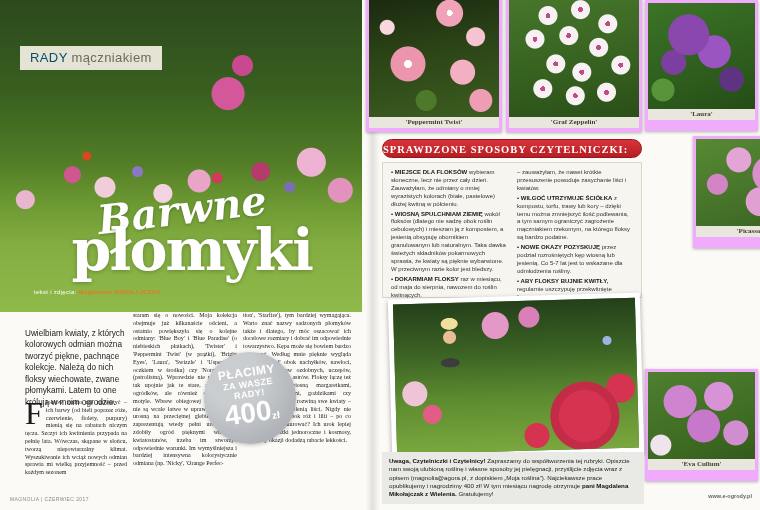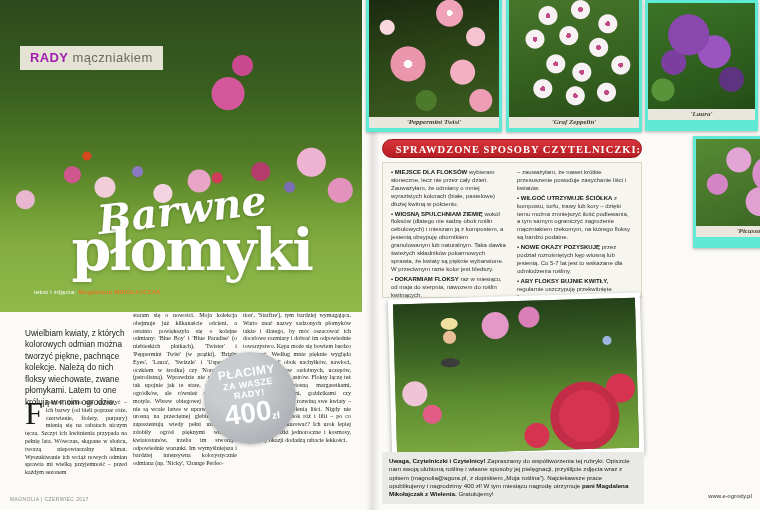--- a/index.html
+++ b/index.html
@@ -19,21 +19,21 @@
       radial-gradient(circle at 29% 60%, #f0cdd8 0 10px, rgba(240,205,216,0) 11px),
       radial-gradient(circle at 20% 56%, #d0568e 0 8px, rgba(208,86,142,0) 9px),
       radial-gradient(circle at 24% 50%, #d6491f 0 4px, rgba(214,73,31,0) 5px),
       radial-gradient(circle at 7% 64%, #e9b6cf 0 9px, rgba(233,182,207,0) 10px),
       radial-gradient(circle at 72% 55%, #b33c6a 0 9px, rgba(179,60,106,0) 10px),
       radial-gradient(circle at 38% 55%, #8c77c2 0 5px, rgba(140,119,194,0) 6px),
       radial-gradient(circle at 60% 57%, #cf3b58 0 5px, rgba(207,59,88,0) 6px),
       radial-gradient(circle at 80% 60%, #7b6fb4 0 5px, rgba(123,111,180,0) 6px),
       linear-gradient(180deg,#2c491d 0%,#39601f 30%,#527d27 52%,#6d9a33 66%,#83ad41 78%,#8fba4a 100%);}
   #badge{left:20px;top:46px;background:rgba(242,238,226,.93);padding:4px 10px 5px 10px;font-size:13px;letter-spacing:.4px;}
-  #badge .rady{color:#a21caf;font-weight:bold;text-align:center;}
+  #badge .rady{color:#0c4a6e;font-weight:normal;text-align:center;}
   #badge .czyt{color:#6b6b5f;}
   #title-script{left:62px;top:186px;width:240px;text-align:center;color:#fff;
      font-family:"DejaVu Serif",serif;font-style:italic;font-weight:bold;font-size:40px;
      transform:rotate(-7deg);text-shadow:0 1px 3px rgba(0,0,0,.25);}
   #title-main{left:2px;top:216px;width:310px;text-align:right;color:#fff;
      font-family:"DejaVu Serif",serif;font-weight:bold;font-size:57px;letter-spacing:-2px;
      text-shadow:0 1px 4px rgba(0,0,0,.25);}
   #byline{left:34px;top:289px;font-size:6px;color:#fff;letter-spacing:.3px;}
   #byline .name{color:#e87722;font-weight:bold;}
 
@@ -55,21 +55,21 @@
   #prize .amount{font-size:28px;font-weight:bold;line-height:.9;margin-top:1px;}
   #prize .cur{font-size:10px;font-weight:bold;vertical-align:baseline;}
   #footer-left{left:10px;top:496px;font-size:5px;color:#8a8a85;letter-spacing:.4px;}
   #footer-right{left:600px;top:493px;width:152px;text-align:right;font-size:5.5px;color:#666;font-weight:bold;}
 
   
   #gutter{left:366px;top:0;width:14px;height:510px;
      background:linear-gradient(90deg, rgba(0,0,0,0) 0%, rgba(0,0,0,.10) 45%, rgba(0,0,0,0) 100%);}
 
   
-  .frame{background:#5eead4;box-shadow:0 1px 3px rgba(0,0,0,.3);padding:3px;box-sizing:border-box;font-style:italic;}
+  .frame{background:#f0abfc;box-shadow:0 1px 3px rgba(0,0,0,.3);padding:3px;box-sizing:border-box;}
   .frame .art{width:100%;}
   .frame .cap{height:11px;background:#e9e7dd;color:#44412f;text-align:center;
      font-family:"Liberation Serif",serif;font-weight:bold;font-size:7px;line-height:11px;}
 
   #ph-peppermint{left:366px;top:-4px;width:136px;height:136px;}
   #ph-peppermint .art{height:118px;background-color:#223315;background-image:
     radial-gradient(circle at 62% 12%, #ffffff 0 3px, #f0a2b8 3px 13px, rgba(240,162,184,0) 14px),
     radial-gradient(circle at 82% 32%, #f6c3d0 0 9px, rgba(246,195,208,0) 10px),
     radial-gradient(circle at 30% 55%, #ffffff 0 4px, #ec96ae 4px 17px, rgba(236,150,174,0) 18px),
     radial-gradient(circle at 72% 62%, #f3b0c2 0 12px, rgba(243,176,194,0) 13px),
@@ -123,21 +123,21 @@
     radial-gradient(circle at 66% 28%, #d893d6 0 14px, rgba(216,147,214,0) 15px),
     radial-gradient(circle at 52% 62%, #c878ca 0 16px, rgba(200,120,202,0) 17px),
     radial-gradient(circle at 82% 70%, #d08ed0 0 12px, rgba(208,142,208,0) 13px),
     radial-gradient(circle at 12% 84%, #efe3ee 0 10px, rgba(239,227,238,0) 11px),
     radial-gradient(circle at 30% 36%, #a9479f 0 3px, rgba(169,71,159,0) 4px),
     linear-gradient(160deg,#4e8030 0%,#3d6a22 70%,#335a1b 100%);}
 
   
   #tips-header{left:382px;top:139px;width:260px;height:19px;border-radius:10px;
      background:linear-gradient(180deg,#d7343a,#b61e24);border:1px solid #991418;
-     color:#fff;text-align:right;font-family:"Liberation Serif",serif;font-weight:bold;
+     color:#fff;text-align:left;font-family:"Liberation Serif",serif;font-weight:bold;
      font-size:10.5px;line-height:19px;letter-spacing:1px;box-sizing:border-box;}
   #tips-box{left:382px;top:162px;width:260px;height:136px;background:#f6f5ef;
      border:1px solid #d9d6c6;box-sizing:border-box;padding:6px 8px;display:flex;gap:10px;}
   .tipcol{width:50%;font-size:6px;line-height:1.32;color:#333;}
   .tip{margin:0 0 2px 0;}
   .tip b{color:#161616;}
 
   
   #polaroid{left:390px;top:296px;width:252px;height:160px;background:#fff;padding:5px;
      box-sizing:border-box;transform:rotate(-1.6deg);box-shadow:0 2px 5px rgba(0,0,0,.35);}
@@ -207,20 +207,24 @@
   </div>
 
   <div id="ph-laura" class="abs frame side">
     <div class="art"></div>
     <div class="cap">'Laura'</div>
   </div>
   <div id="ph-picasso" class="abs frame side">
     <div class="art"></div>
     <div class="cap">'Picasso'</div>
   </div>
+  <div id="ph-eva" class="abs frame side">
+    <div class="art"></div>
+    <div class="cap">'Eva Cullum'</div>
+  </div>
 
   <div id="tips-header" class="abs">SPRAWDZONE SPOSOBY CZYTELNICZKI:</div>
   <div id="tips-box" class="abs">
     <div class="tipcol">
       <p class="tip"><b>• MIEJSCE DLA FLOKSÓW</b> <span>wybieram słoneczne, lecz nie przez cały dzień. Zauważyłam, że odmiany o mniej wyrazistych kolorach (białe, pastelowe) dłużej kwitną w półcieniu.</span></p>
       <p class="tip"><b>• WIOSNĄ SPULCHNIAM ZIEMIĘ</b> <span>wokół floksów (dlatego nie sadzę obok roślin cebulowych) i mieszam ją z kompostem, a jesienią obsypuję obornikiem granulowanym lub naturalnym. Taka dawka świeżych składników pokarmowych sprawia, że kwiaty są pięknie wybarwione. W przeciwnym razie kolor jest bledszy.</span></p>
       <p class="tip"><b>• DOKARMIAM FLOKSY</b> <span>raz w miesiącu, od maja do sierpnia, nawozem do roślin kwitnących.</span></p>
       <p class="tip"><b>• ZIEMIA POWINNA BYĆ STALE UMIARKOWANIE WILGOTNA</b> <span></span></p>
     </div>
     <div class="tipcol">

